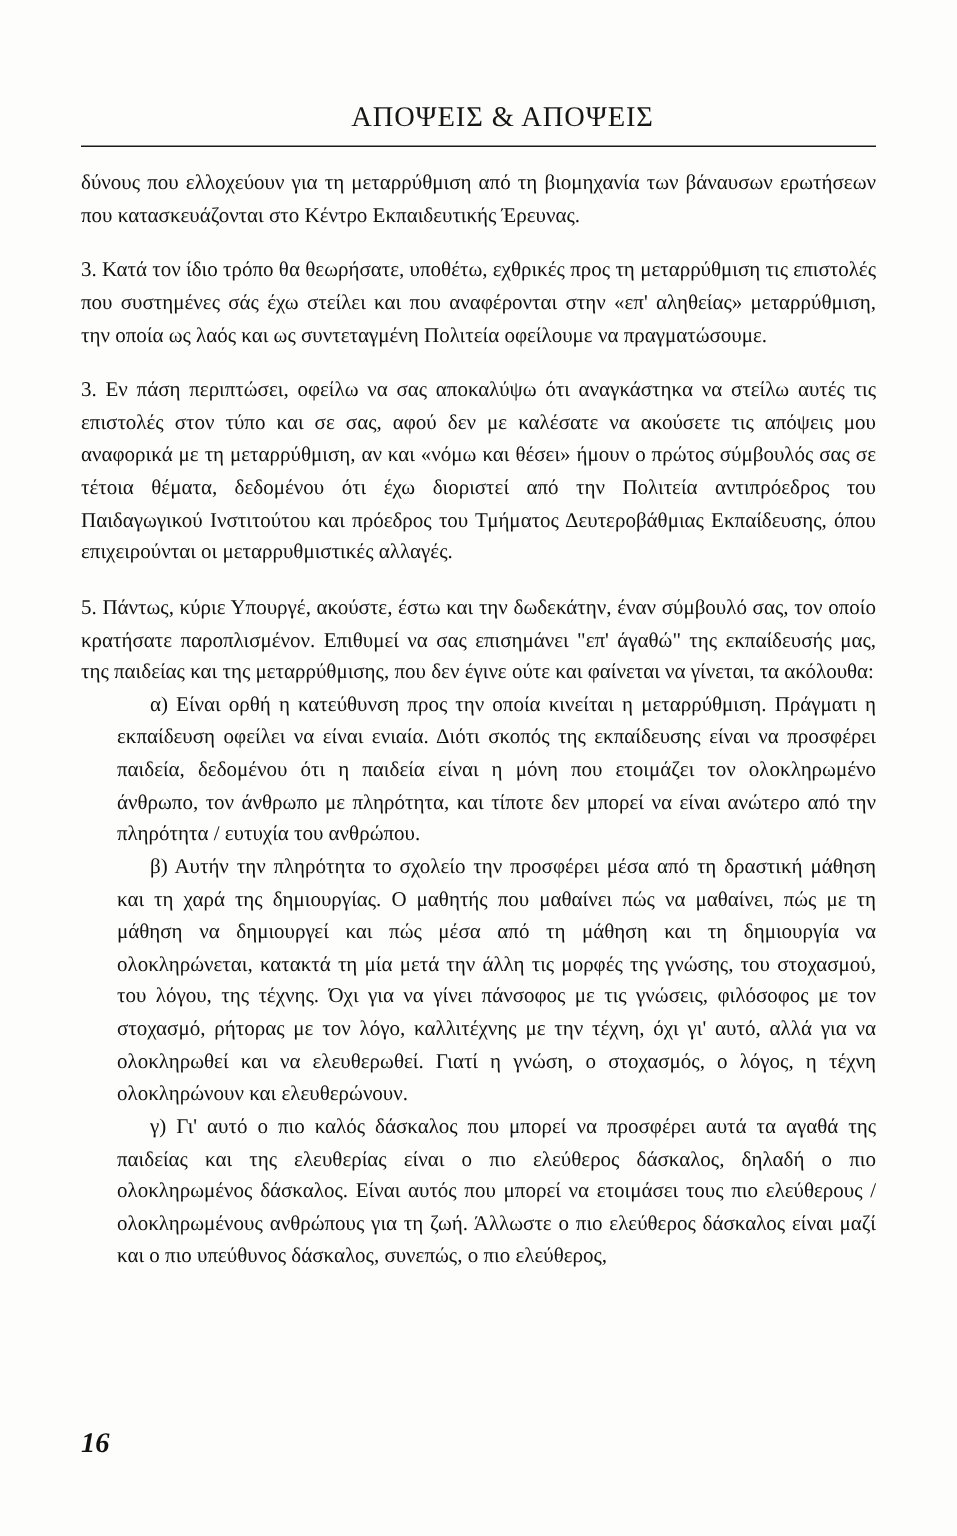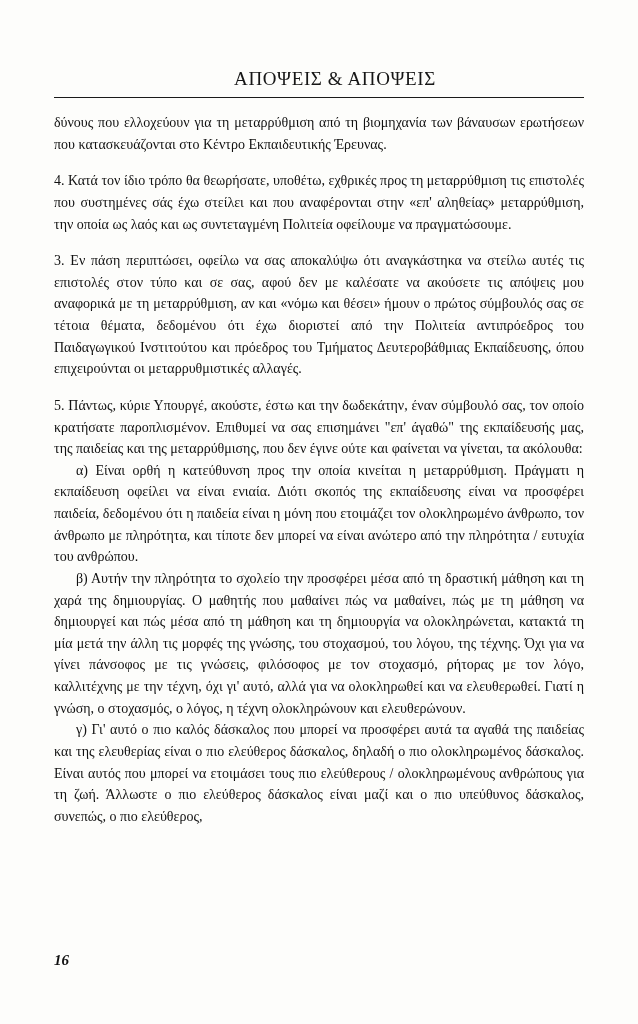--- a/index.html
+++ b/index.html
@@ -54,42 +54,43 @@
     text-align: justify;
     text-justify: inter-word;
     color: #111111;
     hyphens: manual;
   }
   p.gap {
     margin-top: 15px;
   }
   p.indent {
     text-indent: 22px;
+    margin-left: 24px;
   }
   .folio {
     position: absolute;
     left: 54px;
     top: 952px;
-    font-size: 15px;
+    font-size: 19px;
     font-style: italic;
     font-weight: bold;
     color: #111111;
   }
 </style>
 </head>
 <body>
 
 <div class="page">
 
   <div class="header">ΑΠΟΨΕΙΣ &amp; ΑΠΟΨΕΙΣ</div>
   <div class="rule"></div>
 
   <div class="content">
     <p>δύνους που ελλοχεύουν για τη μεταρρύθμιση από τη βιομηχανία των βάναυσων ερωτήσεων που κατασκευάζονται στο Κέντρο Εκπαιδευτικής Έρευνας.</p>
-    <p class="gap">4. Κατά τον ίδιο τρόπο θα θεωρήσατε, υποθέτω, εχθρικές προς τη μεταρρύθμιση τις επιστολές που συστημένες σάς έχω στείλει και που αναφέρονται στην «επ' αληθείας» μεταρρύθμιση, την οποία ως λαός και ως συντεταγμένη Πολιτεία οφείλουμε να πραγματώσουμε.</p>
+    <p class="gap">3. Κατά τον ίδιο τρόπο θα θεωρήσατε, υποθέτω, εχθρικές προς τη μεταρρύθμιση τις επιστολές που συστημένες σάς έχω στείλει και που αναφέρονται στην «επ' αληθείας» μεταρρύθμιση, την οποία ως λαός και ως συντεταγμένη Πολιτεία οφείλουμε να πραγματώσουμε.</p>
     <p class="gap">3. Εν πάση περιπτώσει, οφείλω να σας αποκαλύψω ότι αναγκάστηκα να στείλω αυτές τις επιστολές στον τύπο και σε σας, αφού δεν με καλέσατε να ακούσετε τις απόψεις μου αναφορικά με τη μεταρρύθμιση, αν και «νόμω και θέσει» ήμουν ο πρώτος σύμβουλός σας σε τέτοια θέματα, δεδομένου ότι έχω διοριστεί από την Πολιτεία αντιπρόεδρος του Παιδαγωγικού Ινστιτούτου και πρόεδρος του Τμήματος Δευτεροβάθμιας Εκπαίδευσης, όπου επιχειρούνται οι μεταρρυθμιστικές αλλαγές.</p>
     <p class="gap">5. Πάντως, κύριε Υπουργέ, ακούστε, έστω και την δωδεκάτην, έναν σύμβουλό σας, τον οποίο κρατήσατε παροπλισμένον. Επιθυμεί να σας επισημάνει "επ' άγαθώ" της εκπαίδευσής μας, της παιδείας και της μεταρρύθμισης, που δεν έγινε ούτε και φαίνεται να γίνεται, τα ακόλουθα:</p>
     <p class="indent">α) Είναι ορθή η κατεύθυνση προς την οποία κινείται η μεταρρύθμιση. Πράγματι η εκπαίδευση οφείλει να είναι ενιαία. Διότι σκοπός της εκπαίδευσης είναι να προσφέρει παιδεία, δεδομένου ότι η παιδεία είναι η μόνη που ετοιμάζει τον ολοκληρωμένο άνθρωπο, τον άνθρωπο με πληρότητα, και τίποτε δεν μπορεί να είναι ανώτερο από την πληρότητα / ευτυχία του ανθρώπου.</p>
     <p class="indent">β) Αυτήν την πληρότητα το σχολείο την προσφέρει μέσα από τη δραστική μάθηση και τη χαρά της δημιουργίας. Ο μαθητής που μαθαίνει πώς να μαθαίνει, πώς με τη μάθηση να δημιουργεί και πώς μέσα από τη μάθηση και τη δημιουργία να ολοκληρώνεται, κατακτά τη μία μετά την άλλη τις μορφές της γνώσης, του στοχασμού, του λόγου, της τέχνης. Όχι για να γίνει πάνσοφος με τις γνώσεις, φιλόσοφος με τον στοχασμό, ρήτορας με τον λόγο, καλλιτέχνης με την τέχνη, όχι γι' αυτό, αλλά για να ολοκληρωθεί και να ελευθερωθεί. Γιατί η γνώση, ο στοχασμός, ο λόγος, η τέχνη ολοκληρώνουν και ελευθερώνουν.</p>
     <p class="indent">γ) Γι' αυτό ο πιο καλός δάσκαλος που μπορεί να προσφέρει αυτά τα αγαθά της παιδείας και της ελευθερίας είναι ο πιο ελεύθερος δάσκαλος, δηλαδή ο πιο ολοκληρωμένος δάσκαλος. Είναι αυτός που μπορεί να ετοιμάσει τους πιο ελεύθερους / ολοκληρωμένους ανθρώπους για τη ζωή. Άλλωστε ο πιο ελεύθερος δάσκαλος είναι μαζί και ο πιο υπεύθυνος δάσκαλος, συνεπώς, ο πιο ελεύθερος,</p>
   </div>
 
   <div class="folio">16</div>
 </div>
 

